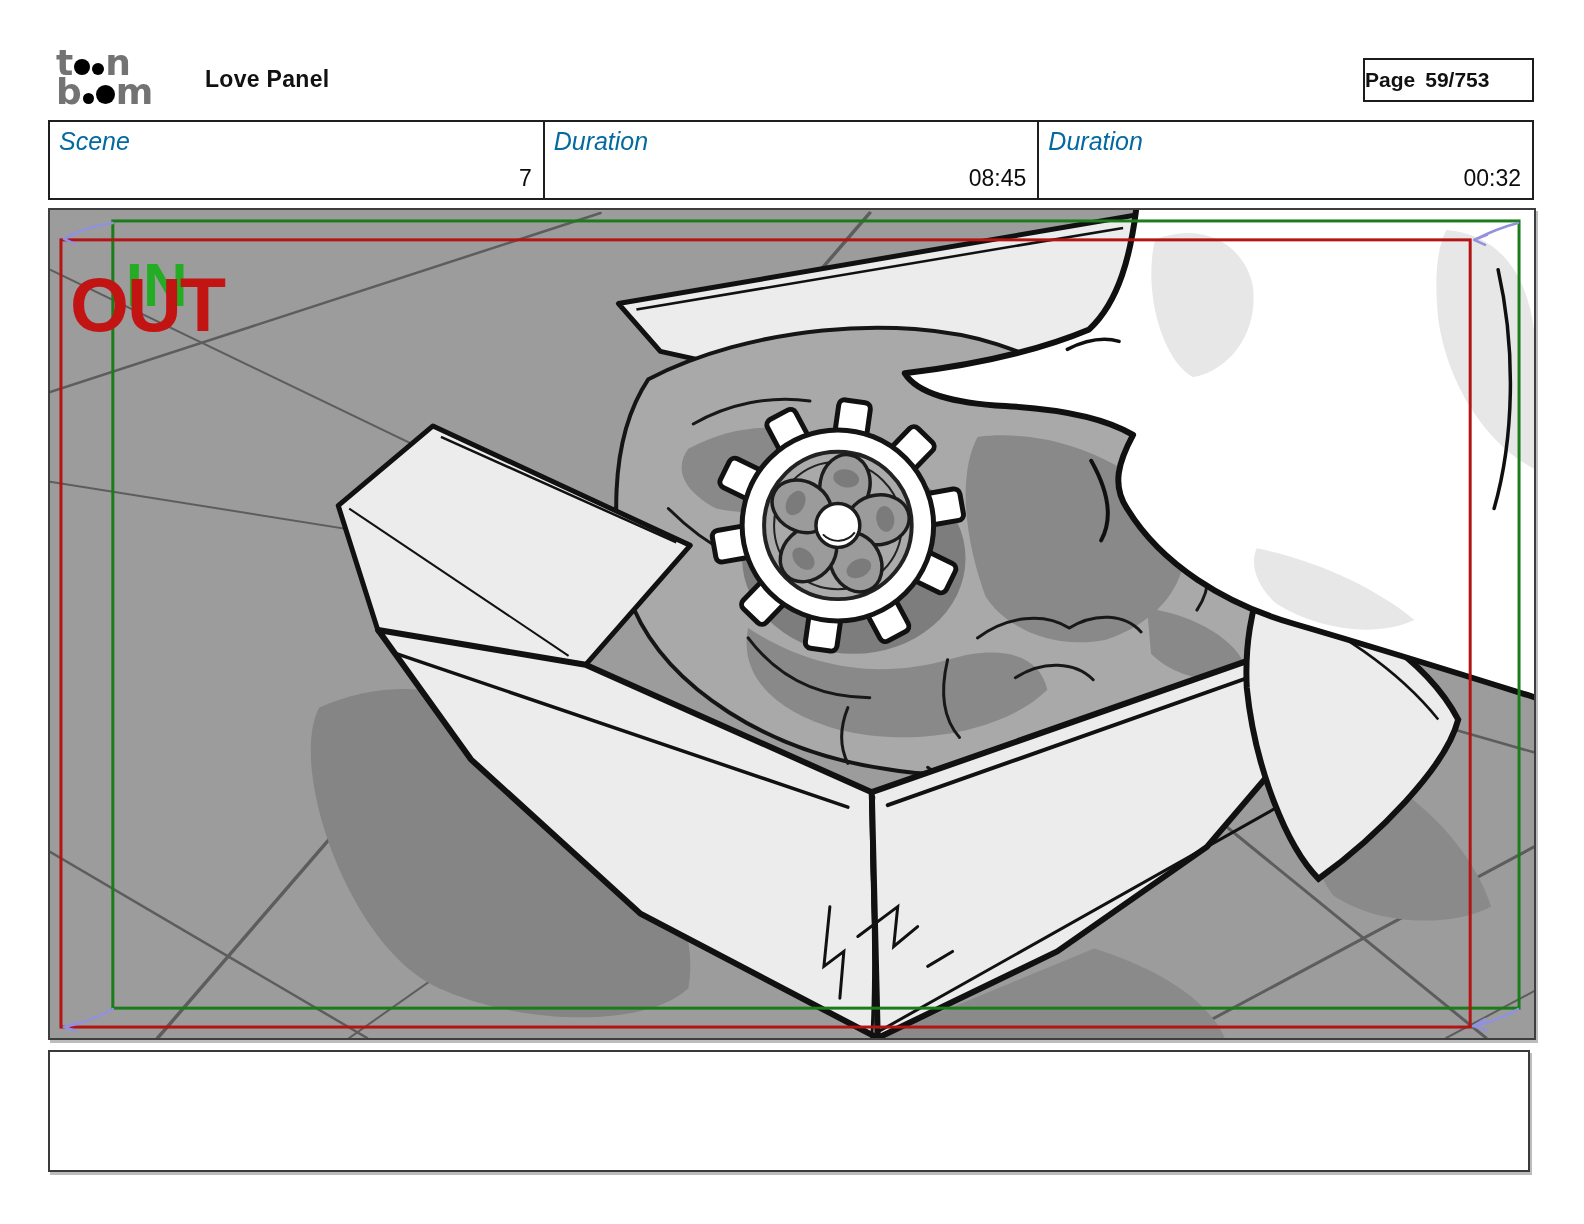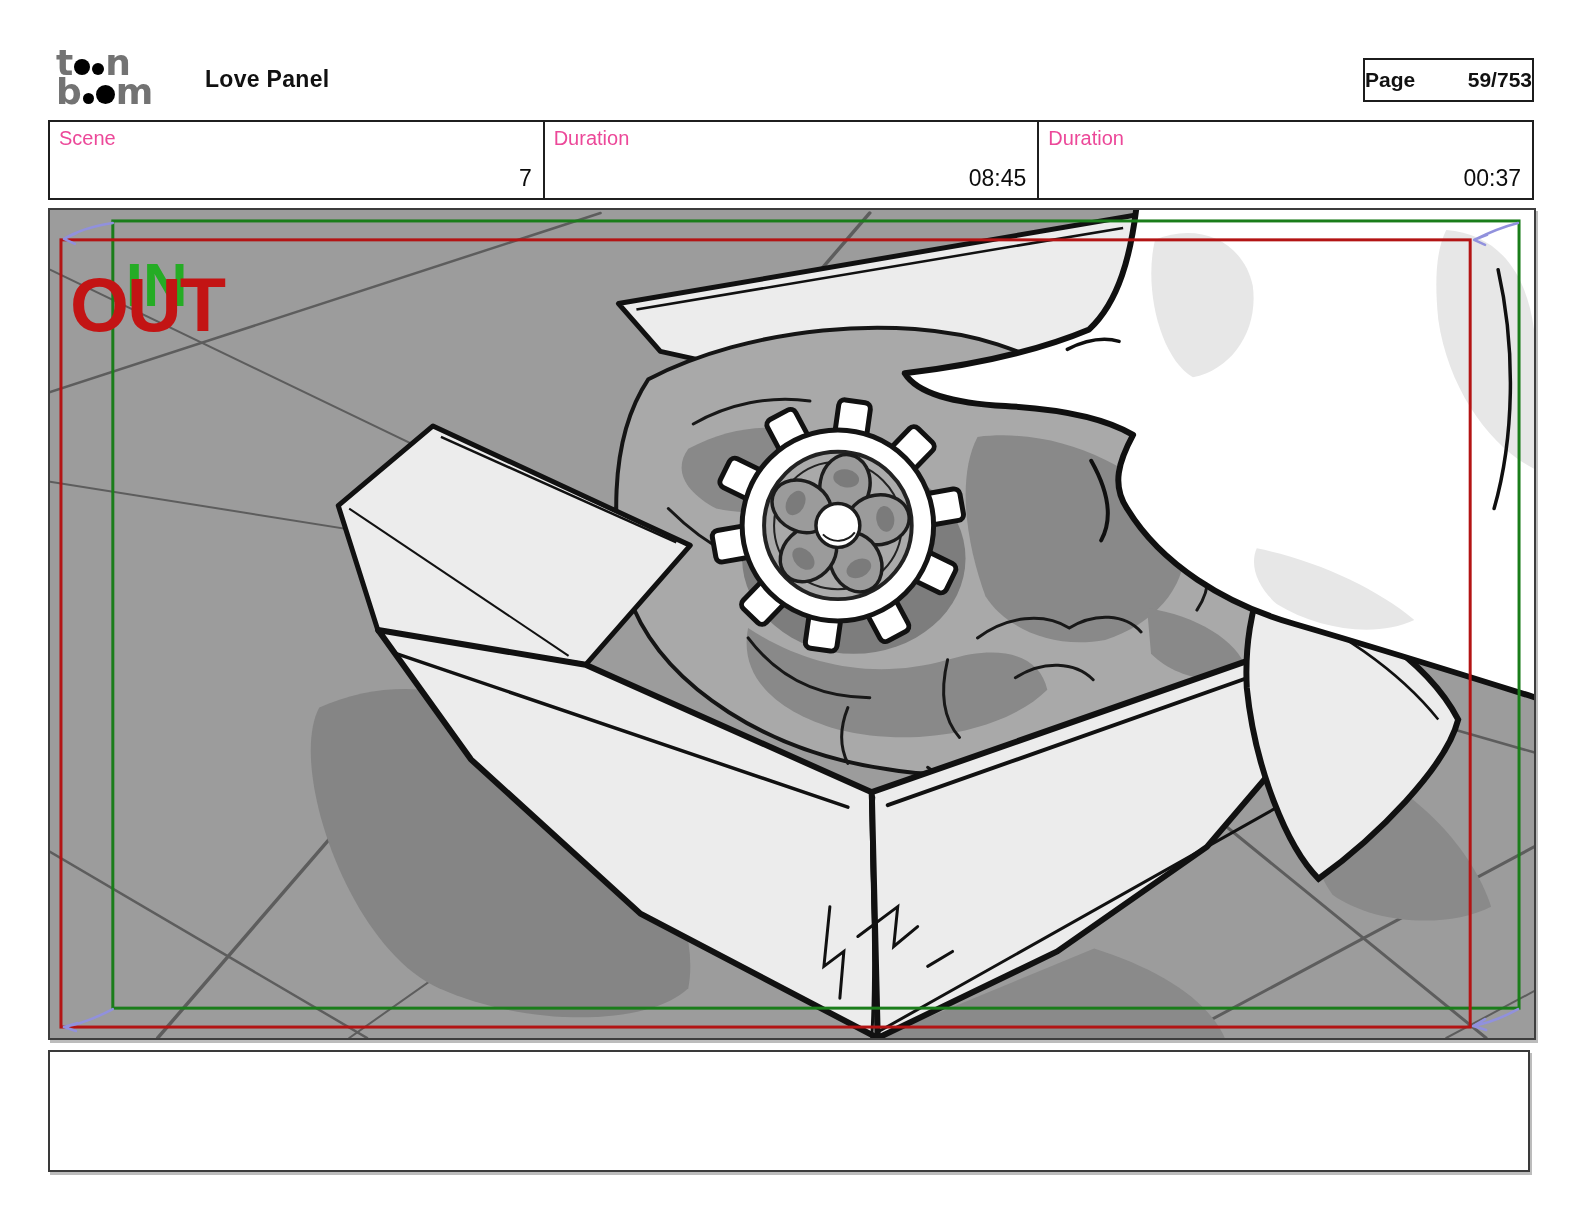--- a/index.html
+++ b/index.html
@@ -10,27 +10,27 @@
   .logo{left:56px;top:48px;width:130px;height:66px;font-family:"DejaVu Sans",sans-serif;
         font-weight:900;color:#737373;line-height:29px;font-size:36px;letter-spacing:0px;}
   .logo-row{white-space:nowrap;height:29px;}
   .dot{display:inline-block;background:#000;border-radius:50%;vertical-align:baseline;}
   .d1{width:16px;height:16px;margin:0 1px;}
   .d2{width:12px;height:12px;margin:0 1px;}
   .d3{width:11px;height:11px;margin:0 1px;}
   .d4{width:19px;height:19px;margin:0 1px;}
   .title{left:205px;top:66px;font-size:23px;font-weight:bold;letter-spacing:0.3px;}
   .pagebox{left:1363px;top:58px;width:167px;height:40px;border:2px solid #1c1c1c;
-           display:flex;align-items:center;justify-content:space-between;gap:10px;
+           display:flex;align-items:center;justify-content:flex-start;gap:10px;
            font-size:21px;font-weight:bold;}
   
   .itable{left:48px;top:120px;width:1482px;height:76px;border:2px solid #1f1f1f;display:flex;}
   .icell{flex:1;position:relative;border-right:2px solid #1f1f1f;}
   .icell:last-child{border-right:none;}
-  .ilabel{position:absolute;left:9px;top:5px;font-size:20px;color:#ec4899;}
+  .ilabel{position:absolute;left:9px;top:5px;font-size:25px;color:#0369a1;font-style:italic;}
   .ivalue{position:absolute;right:11px;bottom:6px;font-size:23px;color:#0c0c0c;}
   
   .frame{left:48px;top:208px;width:1484px;height:828px;border:2px solid #3e3e3e;
          box-shadow:2px 3px 0 #bcbcbc;background:#22c55e;}
   .frame svg{display:block;width:100%;height:100%;}
   
   .caption{left:48px;top:1050px;width:1482px;height:122px;background:#fff;
            border:2px solid #3a3a3a;box-shadow:2px 3px 0 #bcbcbc;
            font-size:18px;padding:6px 10px;box-sizing:border-box;}
 </style>
@@ -51,21 +51,21 @@
   <div class="icell">
     <span class="ilabel">Scene</span>
     <span class="ivalue">7</span>
   </div>
   <div class="icell">
     <span class="ilabel">Duration</span>
     <span class="ivalue">08:45</span>
   </div>
   <div class="icell">
     <span class="ilabel">Duration</span>
-    <span class="ivalue">00:37</span>
+    <span class="ivalue">00:32</span>
   </div>
 </div>
 
 <div class="abs frame">
 <svg viewBox="0 0 1488 832" preserveAspectRatio="none">
 
   <rect x="0" y="0" width="1488" height="832" fill="#9c9c9c"></rect>
   <g stroke="#5d5d5d" stroke-width="2.5" fill="none" stroke-linecap="round">
     <path d="M552,3 L0,183"></path>
     <path d="M0,60 L560,330" stroke-width="2"></path>

